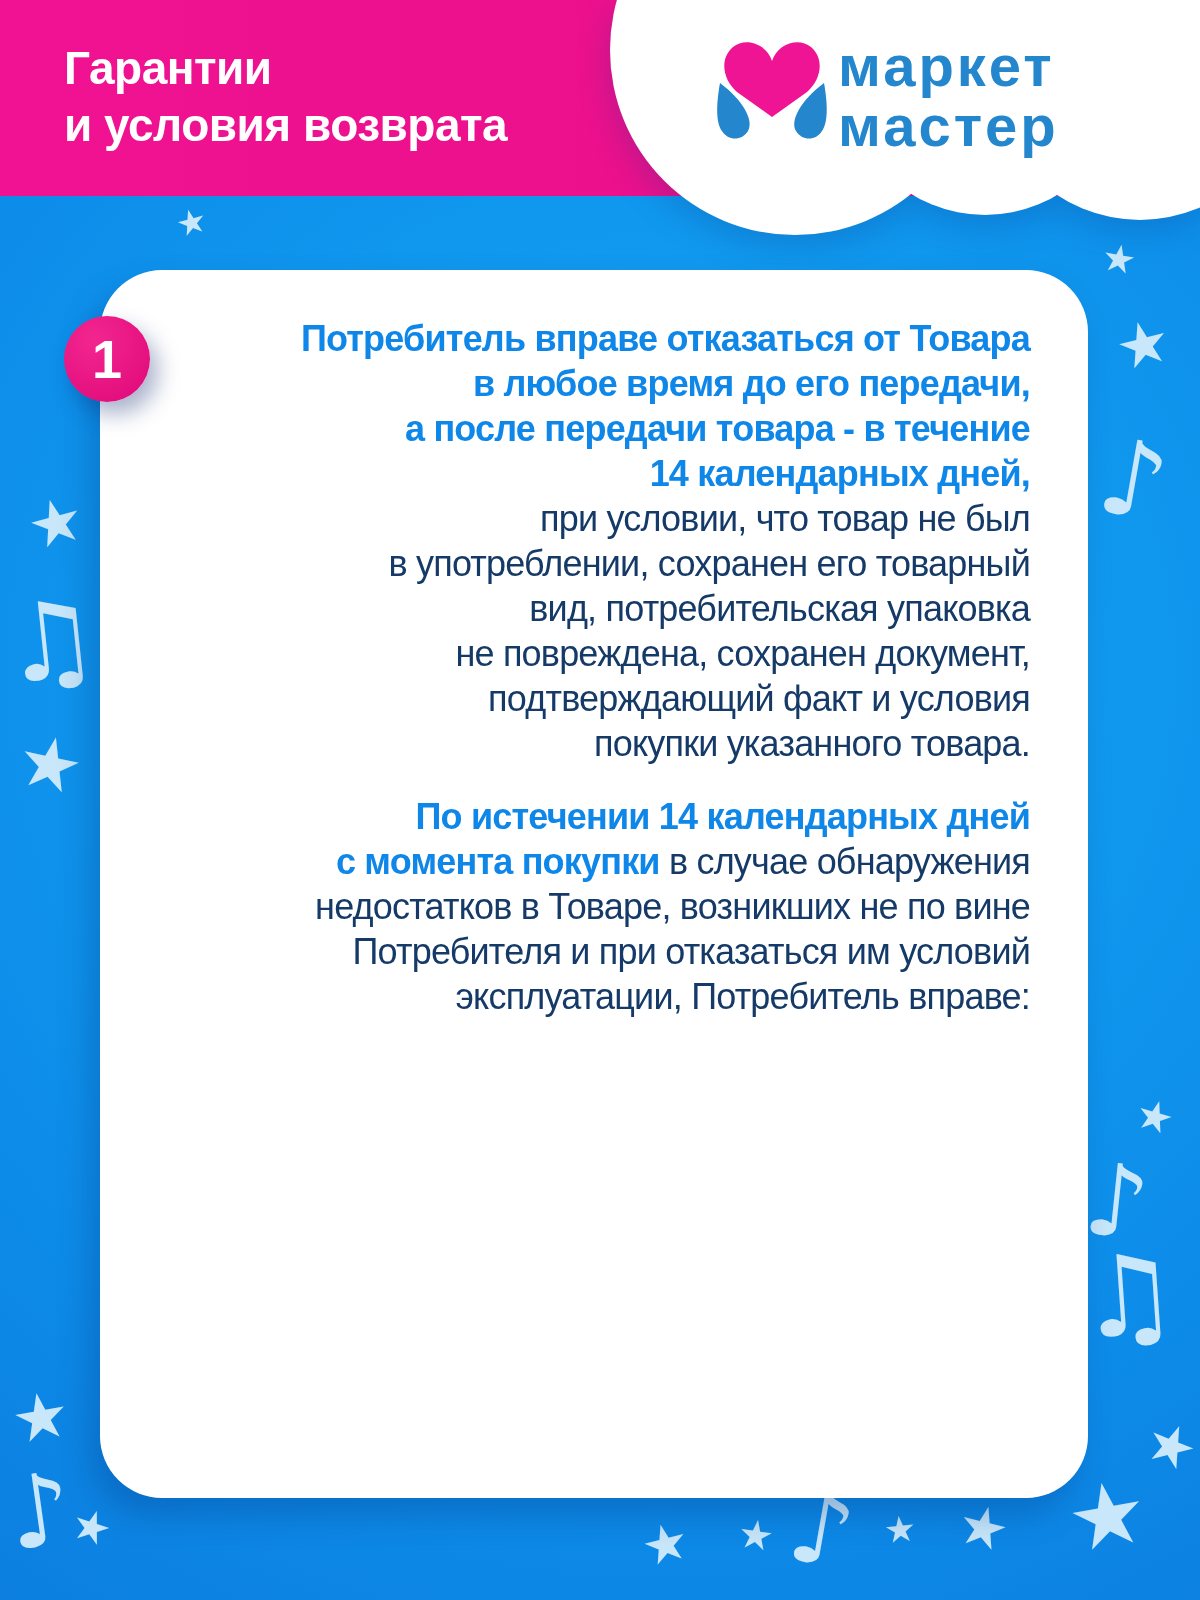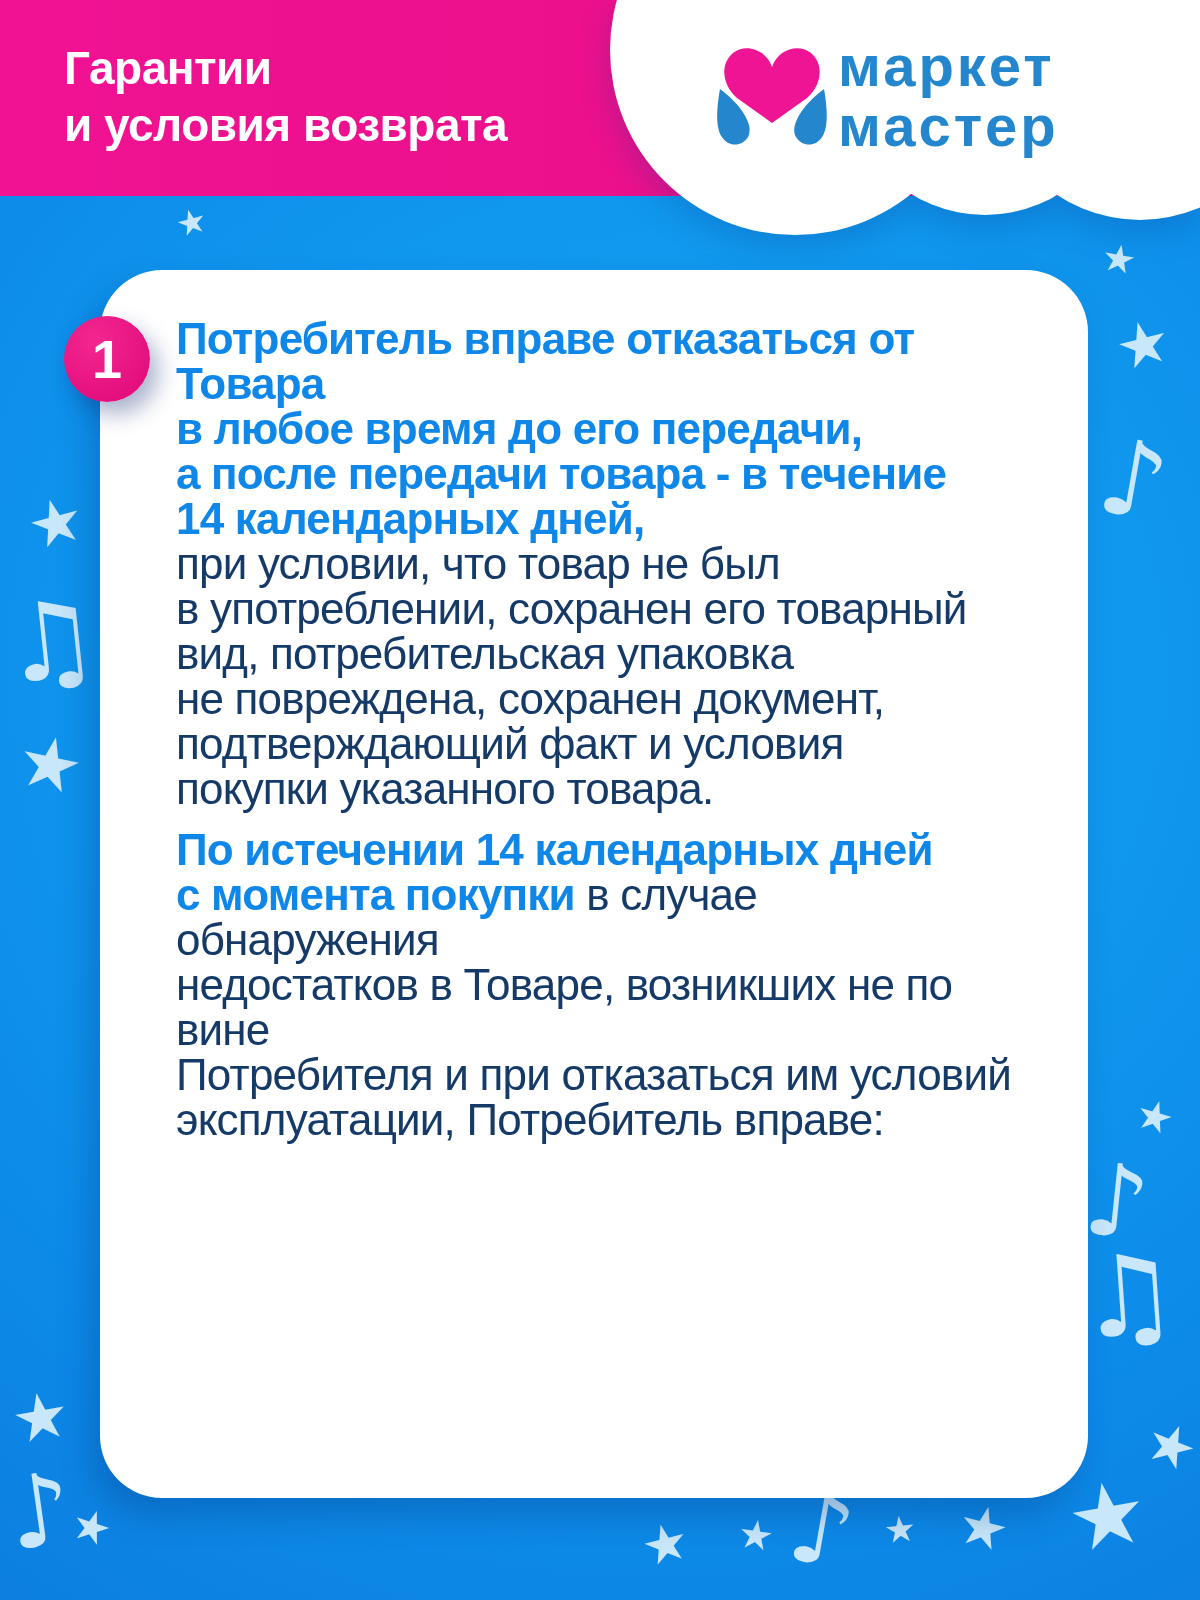--- a/index.html
+++ b/index.html
@@ -20,21 +20,21 @@
     color:#ffffff; font-weight:bold; font-size:46px; line-height:57px;
     letter-spacing:-0.5px; white-space:pre-line;
   }
   
   .cloud{
     position:absolute; left:580px; top:0; width:620px; height:320px; z-index:2;
     filter: drop-shadow(0 12px 16px rgba(4,50,130,.22));
   }
   .logo{
     position:absolute; left:716px; top:36px; z-index:3;
-    display:flex; align-items:center; gap:10px;
+    display:flex; align-items:flex-start; gap:10px;
   }
   .logo-mark{ width:112px; height:108px; }
   .logo-text{
     color:#2487ce; font-weight:bold; font-size:58px; line-height:60px;
     letter-spacing:3px; white-space:pre-line;
   }
   
   .card{
     position:absolute; left:100px; top:270px; width:988px; height:1228px;
     background:#ffffff; border-radius:62px; z-index:4;
@@ -42,23 +42,23 @@
     padding:46px 58px 0 76px; overflow:hidden;
   }
   .badge{
     position:absolute; left:64px; top:316px; width:86px; height:86px;
     border-radius:50%; z-index:5;
     background: radial-gradient(circle at 35% 28%, #f3268f 0%, #e30f7e 75%);
     box-shadow: 8px 12px 22px rgba(8,35,105,.35);
     display:flex; align-items:center; justify-content:center;
     color:#ffffff; font-weight:bold; font-size:54px;
   }
-  .body-text{ font-size:44px; line-height:45px; color:#153a68; letter-spacing:-0.8px; white-space:pre-line; }
+  .body-text{ font-size:36px; line-height:45px; color:#153a68; letter-spacing:-0.8px; white-space:pre-line;text-align:right; }
   .hl{ color:#0e87e9; font-weight:bold; }
-  .p2{ margin-top:16px; }
+  .p2{ margin-top:28px; }
   .rights-list{ margin-top:42px; }
   .rights-list .item{ font-size:40px; line-height:48px; color:#0e87e9; font-weight:bold; letter-spacing:-0.8px; }
   .p3{ margin-top:50px; }
   
   .deco{
     position:absolute; color:#c8e7fa; z-index:0; line-height:1;
     transform: rotate(var(--rot,0deg));
     font-family:"DejaVu Sans", sans-serif;
   }
 </style>

